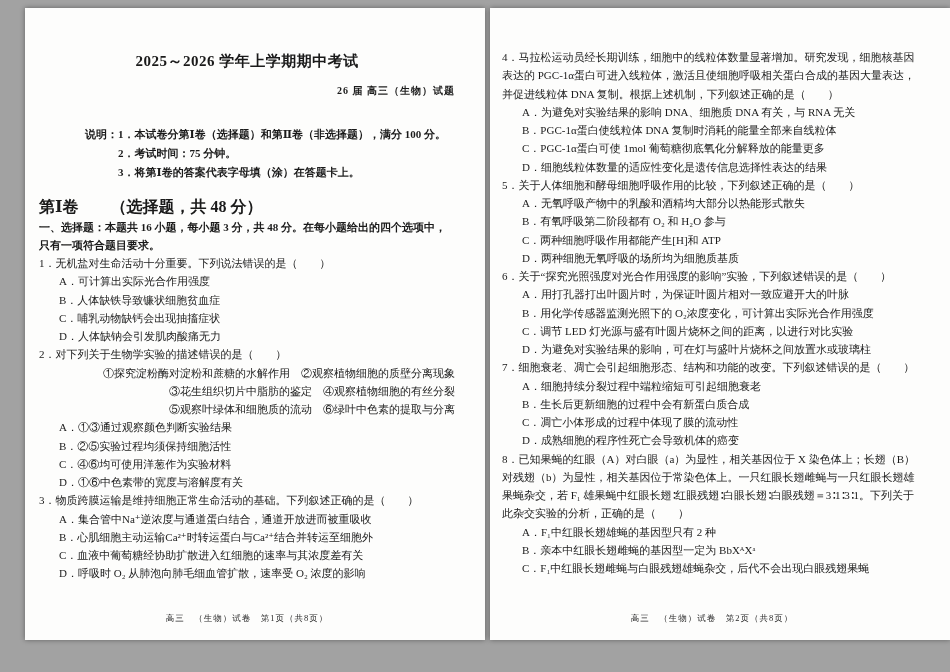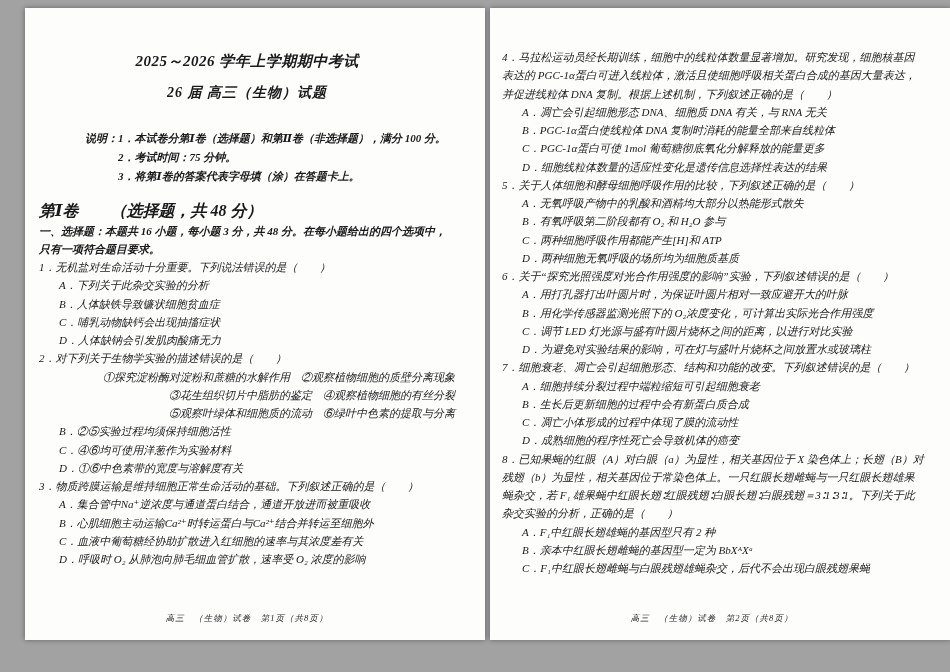--- a/index.html
+++ b/index.html
@@ -9,27 +9,26 @@
     font-family:"Liberation Serif","DejaVu Serif",serif;
     color:#1a1a1a;
   }
   .sheet-row { display:flex; gap:5px; padding:8px 0 0 25px; }
   .page {
     width:482px; height:632px;
     background:#fdfdfc;
     box-shadow:0 0 5px rgba(0,0,0,0.4);
     position:relative;
     overflow:hidden;
-    font-style:italic;
   }
   .inner-left  { padding:44px 30px 0 14px; }
   .inner-right { padding:40px 26px 0 12px; }
 
   .exam-title    { text-align:center; font-size:15px; font-weight:bold; letter-spacing:.5px; }
-  .exam-subtitle { text-align:center; font-size:14px; font-weight:bold; letter-spacing:1px; margin-top:13px; }
+  .exam-subtitle { text-align:right; font-size:10px; font-weight:bold; letter-spacing:1px; margin-top:13px; }
 
   .notes { margin-top:27px; padding-left:46px; font-size:11px; font-weight:bold; line-height:1.72; }
   .note-cont { padding-left:33px; }
 
   .section-title { text-align:left; font-size:16px; font-weight:bold; margin-top:15px; }
   .intro { font-size:11px; font-weight:bold; line-height:1.66; }
 
   .q { font-size:11px; line-height:1.66; }
   .q-sub { padding-left:14px;text-align:right; }
   .q-opt { padding-left:20px; }
@@ -53,52 +52,53 @@
         <div><span>说明：</span><span>1．本试卷分第Ⅰ卷（选择题）和第Ⅱ卷（非选择题），满分 100 分。</span></div>
         <div class="note-cont">2．考试时间：75 分钟。</div>
         <div class="note-cont">3．将第Ⅰ卷的答案代表字母填（涂）在答题卡上。</div>
       </div>
 
       <div class="section-title">第Ⅰ卷　　（选择题，共 48 分）</div>
       <div class="intro">一、选择题：本题共 16 小题，每小题 3 分，共 48 分。在每小题给出的四个选项中，只有一项符合题目要求。</div>
 
       <div class="q">
         <div class="q-text">1．无机盐对生命活动十分重要。下列说法错误的是（　　）</div>
-        <div class="q-opt">A．下列关于此杂交实验的分析</div>
+        <div class="q-opt">A．可计算出实际光合作用强度</div>
         <div class="q-opt">B．人体缺铁导致镰状细胞贫血症</div>
         <div class="q-opt">C．哺乳动物缺钙会出现抽搐症状</div>
         <div class="q-opt">D．人体缺钠会引发肌肉酸痛无力</div>
       </div>
 
       <div class="q">
         <div class="q-text">2．对下列关于生物学实验的描述错误的是（　　）</div>
         <div class="q-sub">①探究淀粉酶对淀粉和蔗糖的水解作用　②观察植物细胞的质壁分离现象</div>
         <div class="q-sub">③花生组织切片中脂肪的鉴定　④观察植物细胞的有丝分裂</div>
         <div class="q-sub">⑤观察叶绿体和细胞质的流动　⑥绿叶中色素的提取与分离</div>
+        <div class="q-opt">A．①③通过观察颜色判断实验结果</div>
         <div class="q-opt">B．②⑤实验过程均须保持细胞活性</div>
         <div class="q-opt">C．④⑥均可使用洋葱作为实验材料</div>
         <div class="q-opt">D．①⑥中色素带的宽度与溶解度有关</div>
       </div>
 
       <div class="q">
         <div class="q-text">3．物质跨膜运输是维持细胞正常生命活动的基础。下列叙述正确的是（　　）</div>
         <div class="q-opt">A．集合管中Na⁺逆浓度与通道蛋白结合，通道开放进而被重吸收</div>
         <div class="q-opt">B．心肌细胞主动运输Ca²⁺时转运蛋白与Ca²⁺结合并转运至细胞外</div>
         <div class="q-opt">C．血液中葡萄糖经协助扩散进入红细胞的速率与其浓度差有关</div>
         <div class="q-opt">D．呼吸时 O₂ 从肺泡向肺毛细血管扩散，速率受 O₂ 浓度的影响</div>
       </div>
     </div>
     <div class="page-footer">高三　（生物）试卷　第1页（共8页）</div>
   </div>
 
   <div class="page">
     <div class="inner-right">
       <div class="q">
         <div class="q-text">4．马拉松运动员经长期训练，细胞中的线粒体数量显著增加。研究发现，细胞核基因表达的 PGC-1α蛋白可进入线粒体，激活且使细胞呼吸相关蛋白合成的基因大量表达，并促进线粒体 DNA 复制。根据上述机制，下列叙述正确的是（　　）</div>
-        <div class="q-opt">A．凋亡会引起细胞形态 DNA、细胞质 DNA 有关，与 RNA 无关</div>
+        <div class="q-opt">A．为避免对实验结果的影响 DNA、细胞质 DNA 有关，与 RNA 无关</div>
         <div class="q-opt">B．PGC-1α蛋白使线粒体 DNA 复制时消耗的能量全部来自线粒体</div>
         <div class="q-opt">C．PGC-1α蛋白可使 1mol 葡萄糖彻底氧化分解释放的能量更多</div>
         <div class="q-opt">D．细胞线粒体数量的适应性变化是遗传信息选择性表达的结果</div>
       </div>
 
       <div class="q">
         <div class="q-text">5．关于人体细胞和酵母细胞呼吸作用的比较，下列叙述正确的是（　　）</div>
         <div class="q-opt">A．无氧呼吸产物中的乳酸和酒精均大部分以热能形式散失</div>
         <div class="q-opt">B．有氧呼吸第二阶段都有 O₂ 和 H₂O 参与</div>
         <div class="q-opt">C．两种细胞呼吸作用都能产生[H]和 ATP</div>

